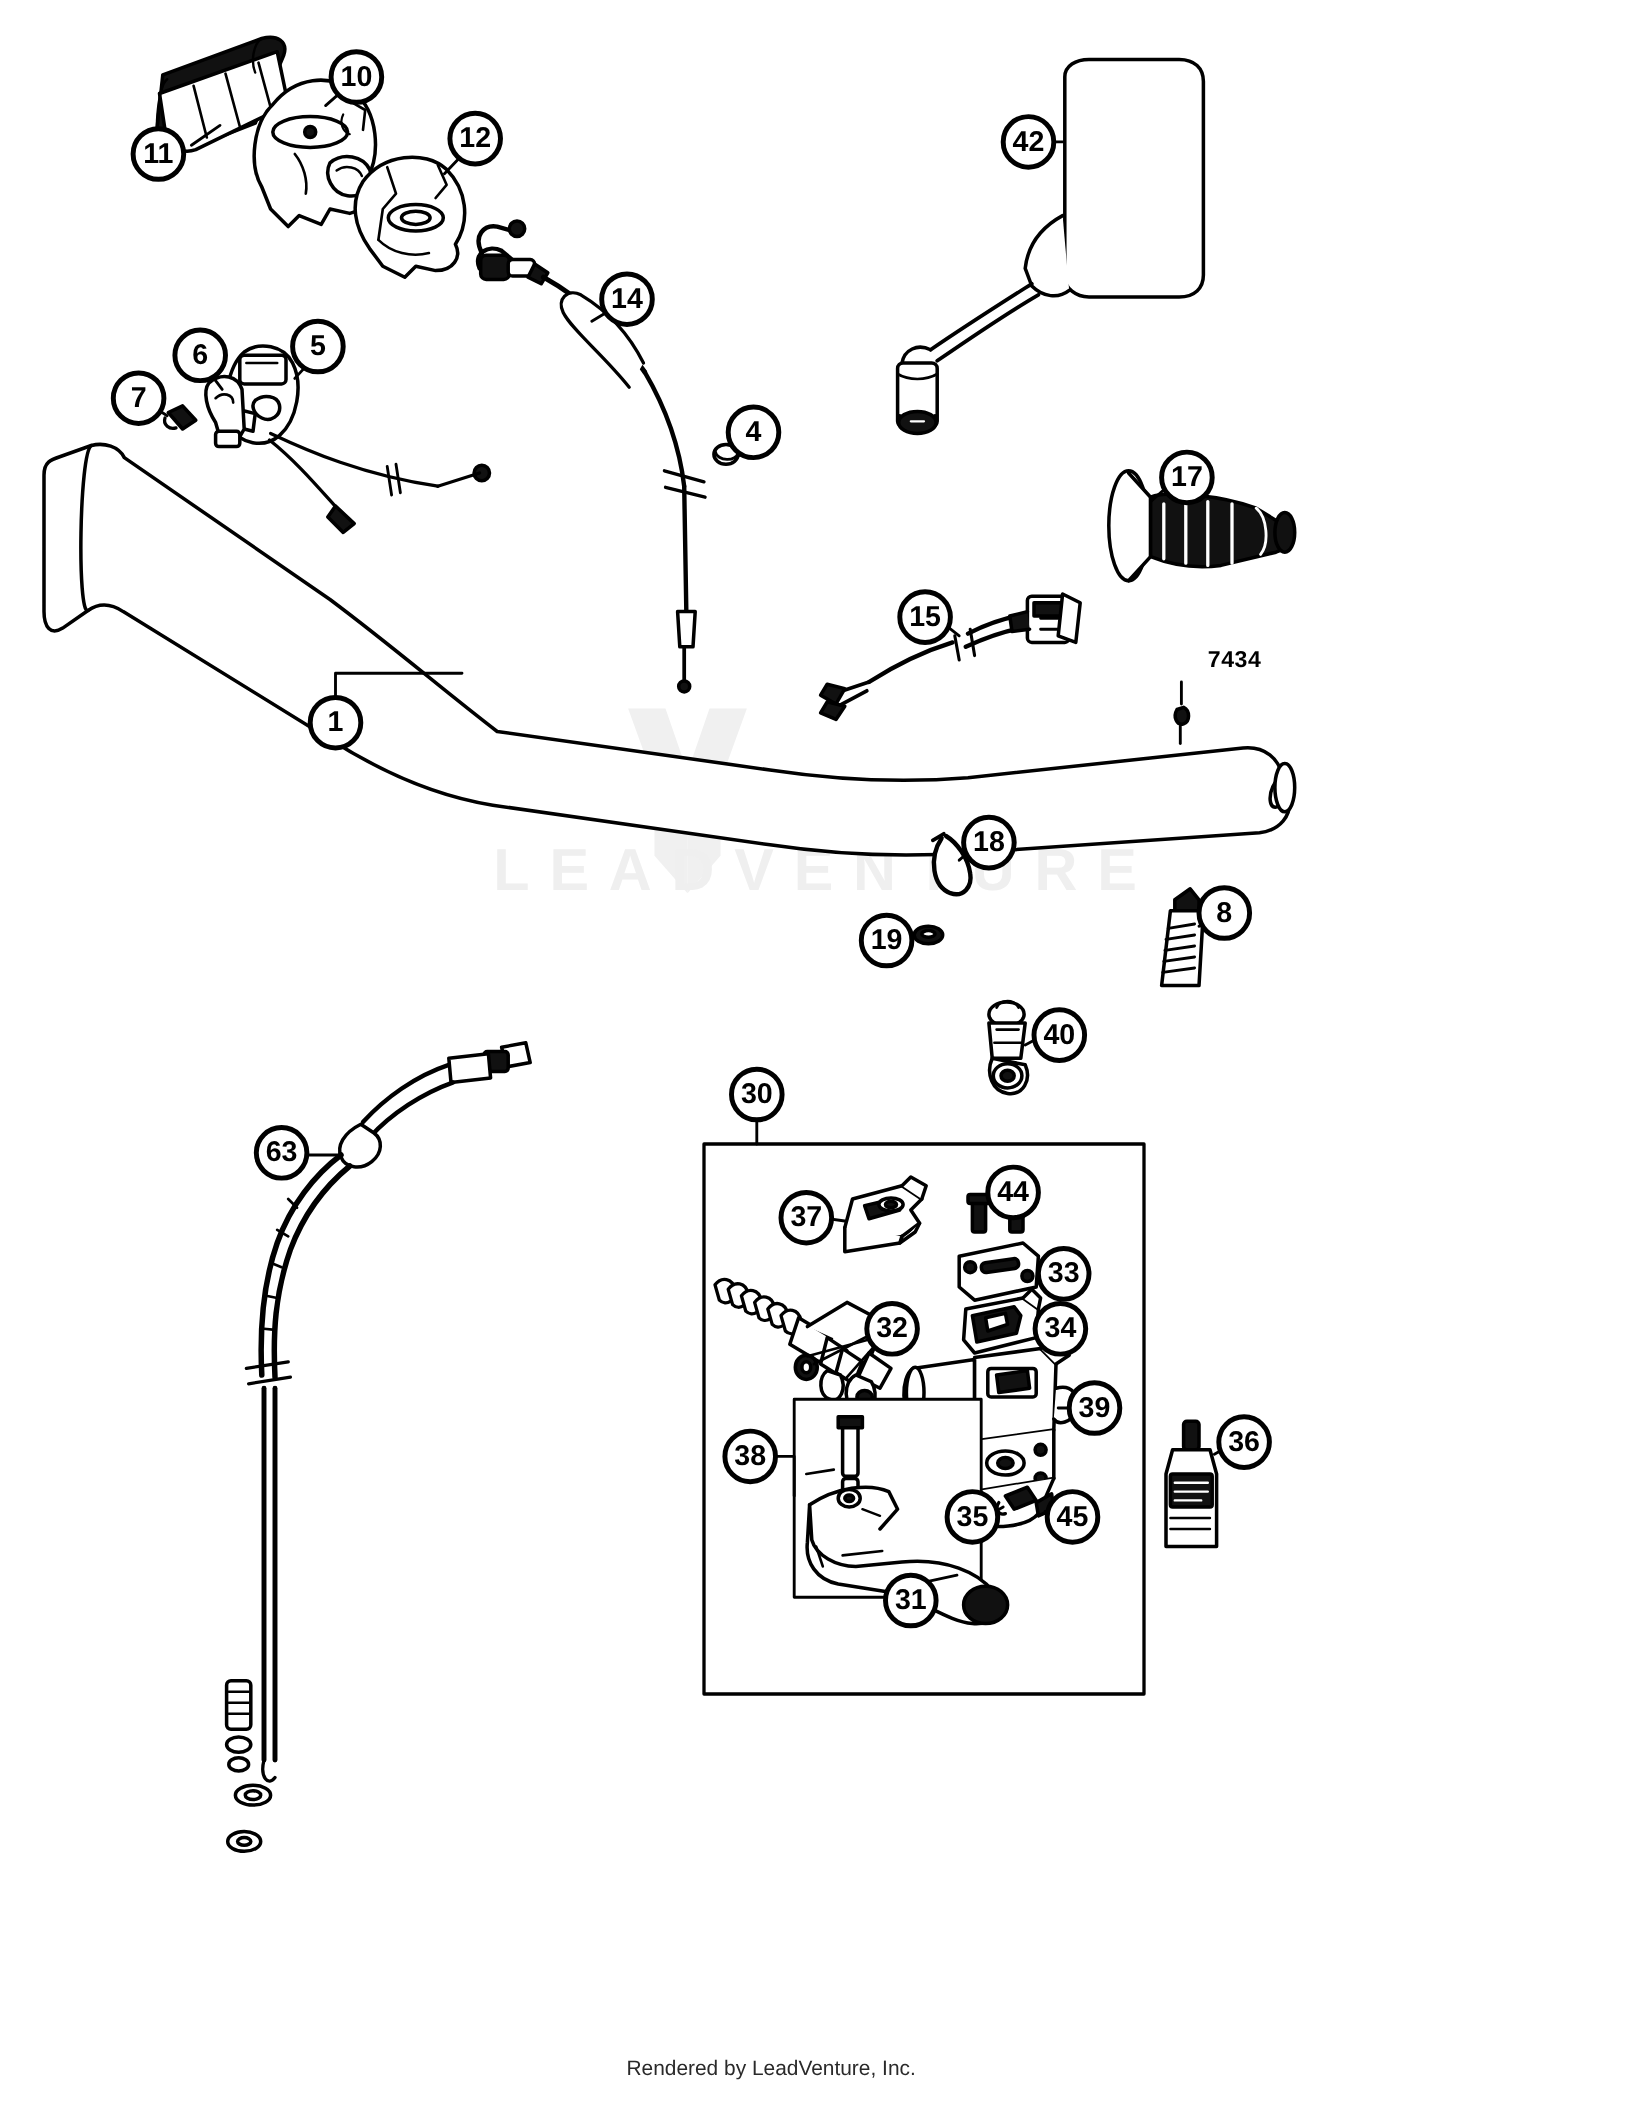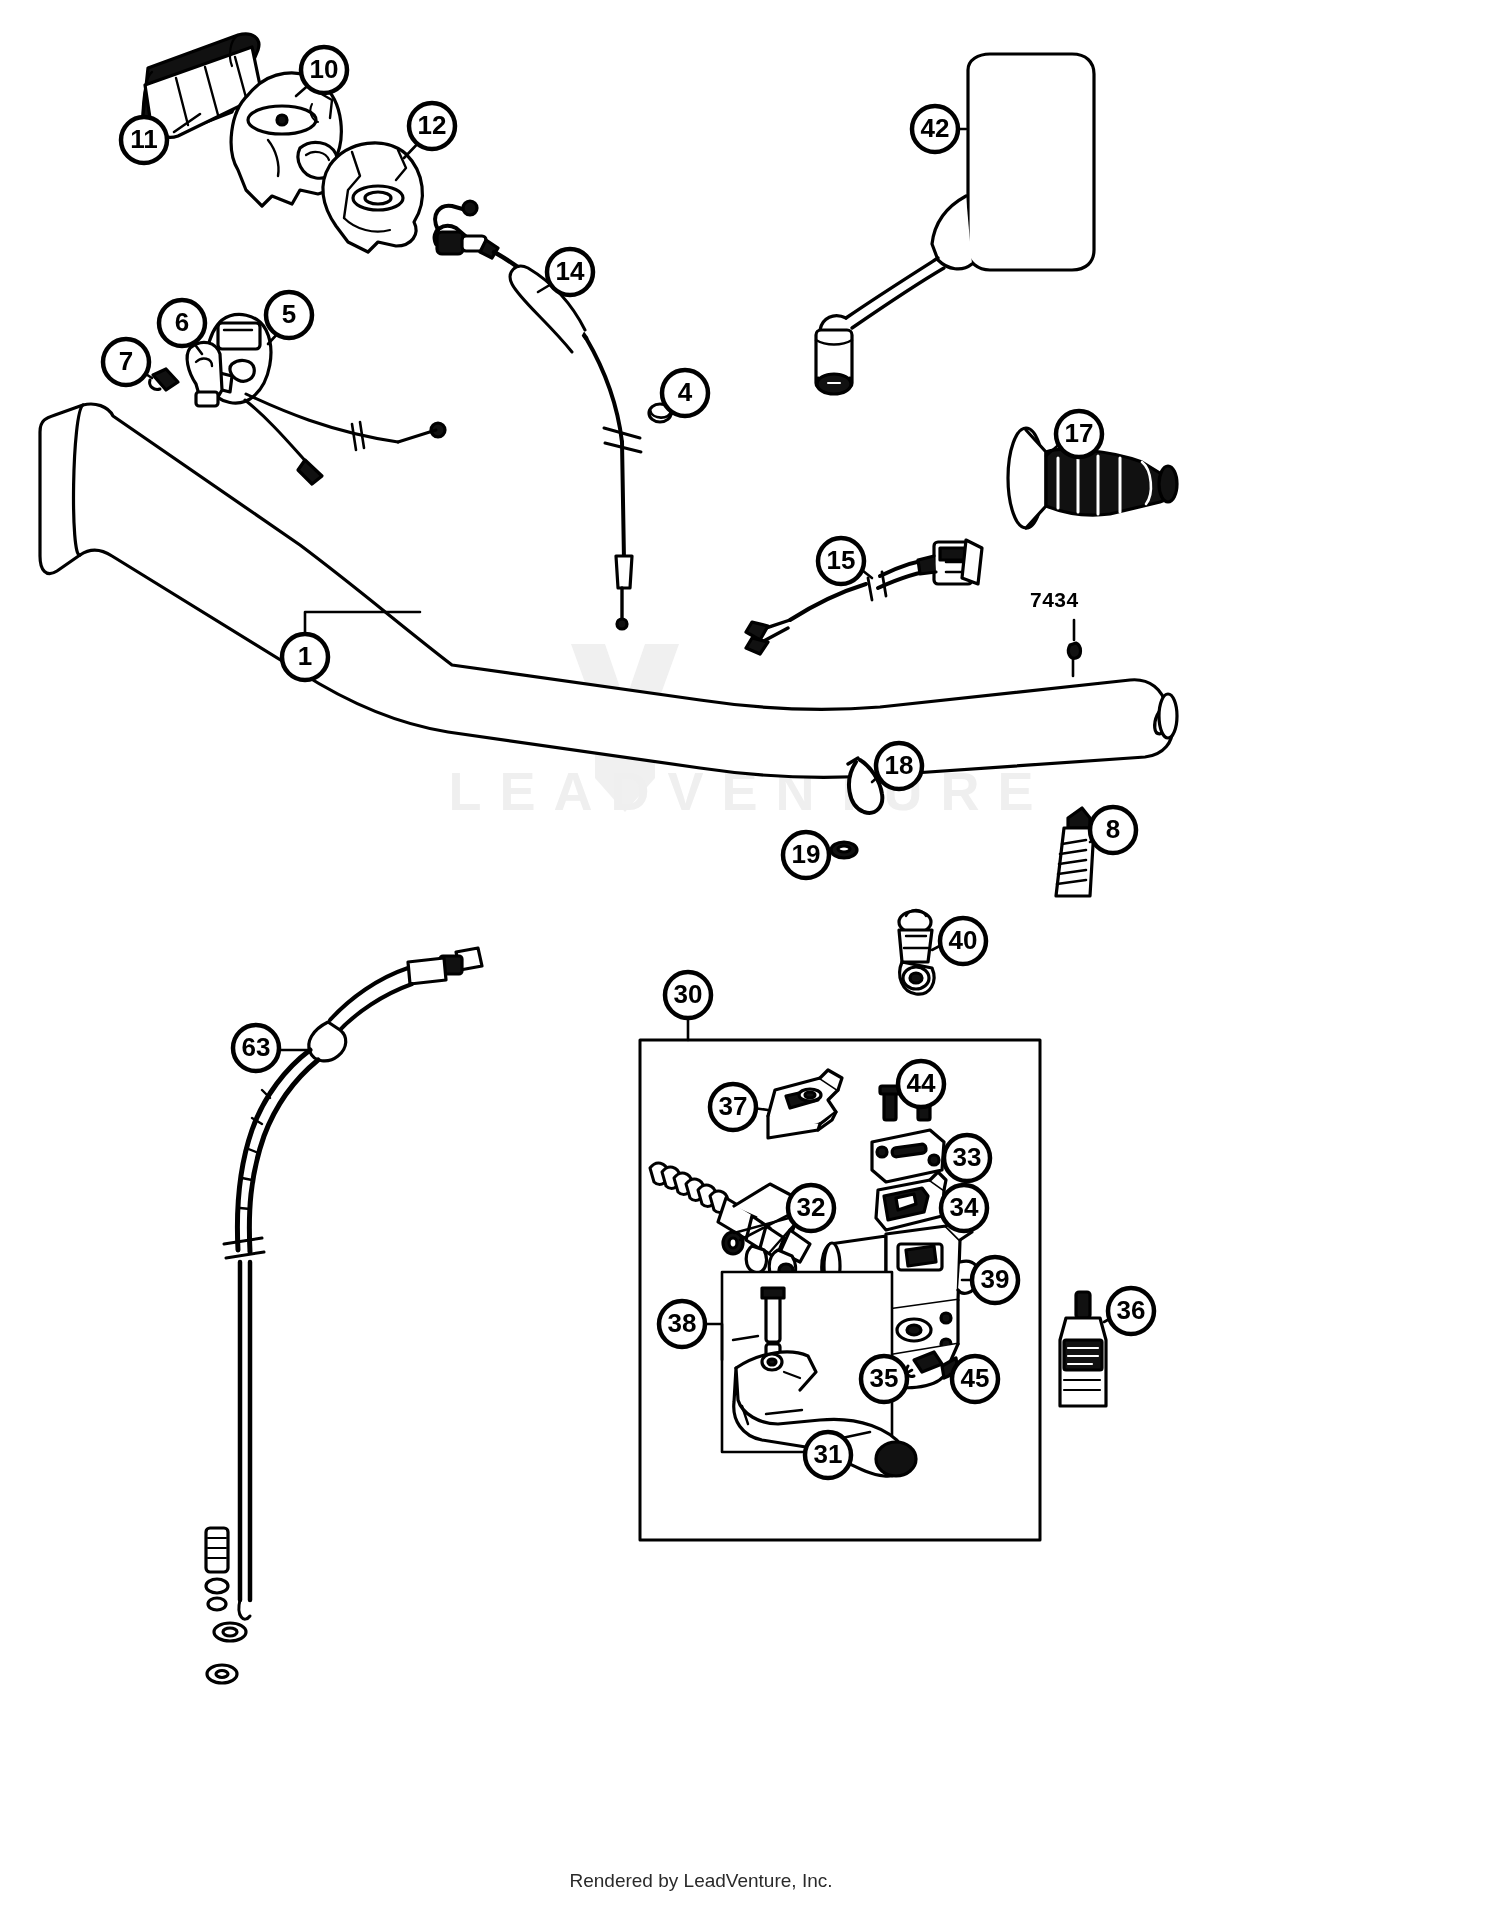--- a/index.html
+++ b/index.html
@@ -478,16 +478,16 @@
           <circle cx="975" cy="1379" r="23" fill="#ffffff" stroke="#000000" stroke-width="4.5"></circle>
           <text x="975" y="1380" text-anchor="middle" dominant-baseline="middle" font-family="&quot;Liberation Sans&quot;, sans-serif" font-size="26" font-weight="700" fill="#000000">45</text>
         </g>
         <g>
           <circle cx="256" cy="1048" r="23" fill="#ffffff" stroke="#000000" stroke-width="4.5"></circle>
           <text x="256" y="1049" text-anchor="middle" dominant-baseline="middle" font-family="&quot;Liberation Sans&quot;, sans-serif" font-size="26" font-weight="700" fill="#000000">63</text>
         </g>
       </g>
   </svg>
 
-  <div class="plabel" style="left:1030px;top:588px;">7434</div>
+  <div class="plabel" style="left:1098px;top:588px;">7434</div>
 
   <div class="footer">Rendered by LeadVenture, Inc.</div>
 </div>
 
 </body></html>

